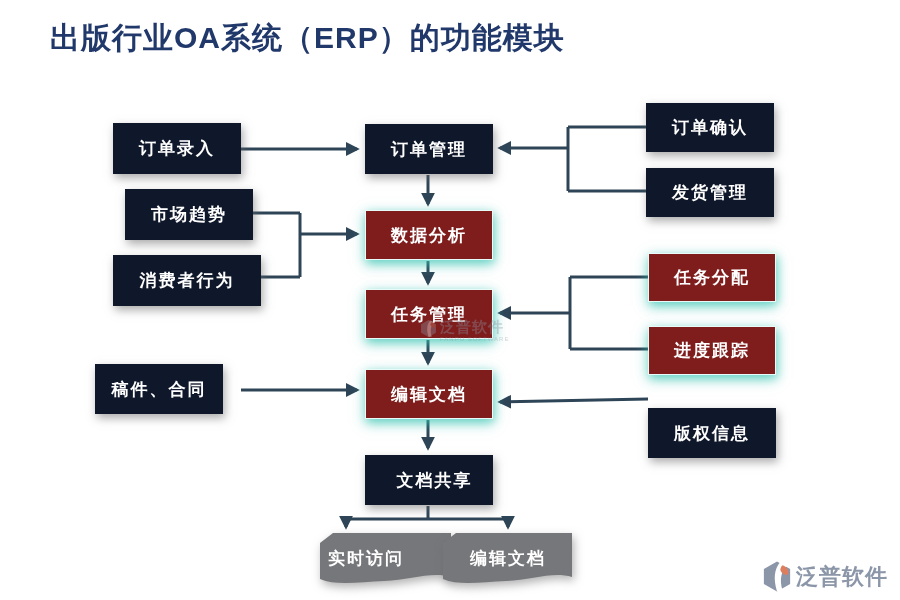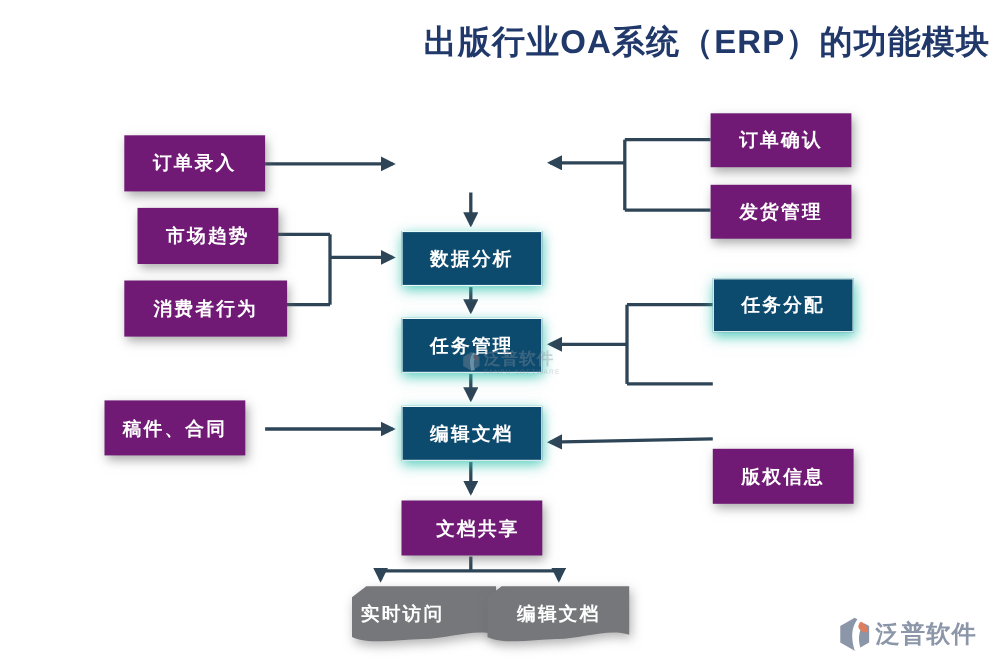--- a/index.html
+++ b/index.html
@@ -3,34 +3,34 @@
 <meta charset="utf-8">
 <style>
   html,body{margin:0;padding:0;background:#ffffff;}
   #stage{
     position:relative;width:900px;height:600px;overflow:hidden;
     background:#ffffff;
     font-family:"Liberation Sans","DejaVu Sans",sans-serif;
   }
   .title{
     position:absolute;left:50px;top:18px;width:850px;
-    text-align:right;font-size:30px;font-weight:800;
+    text-align:left;font-size:30px;font-weight:800;
     color:#21386B;letter-spacing:1px;margin:0;
   }
   .node{
     position:absolute;display:flex;align-items:center;justify-content:center;
     color:#ffffff;font-size:17px;font-weight:700;letter-spacing:2px;
     z-index:3;box-sizing:border-box;
   }
   .node.gray{
-    background:#701a75;
+    background:#0f172a;
     box-shadow:2px 4px 9px rgba(100,100,102,0.55);
   }
   .node.teal{
-    background:#0c4a6e;
+    background:#7f1d1d;
     border:1px solid #e9fbf8;
     box-shadow:0 4px 12px rgba(52,195,177,0.65), 2px 3px 8px rgba(52,195,177,0.35);
   }
   .docnode{
     position:absolute;z-index:3;
     filter:drop-shadow(2px 4px 5px rgba(100,100,102,0.5));
   }
   .docnode svg{display:block;}
   .doclabel{
     position:absolute;left:0;top:6px;width:100%;height:40px;
@@ -110,20 +110,23 @@
   <div class="node gray" style="left:113px;top:189px;width:128px;height:51px;margin-left:12px;">
     <span>市场趋势</span>
   </div>
   <div class="node gray" style="left:113px;top:255px;width:148px;height:51px;">
     <span>消费者行为</span>
   </div>
   <div class="node gray" style="left:95px;top:364px;width:128px;height:50px;">
     <span>稿件、合同</span>
   </div>
 
+  <div class="node gray" style="left:365px;top:124px;width:128px;height:50px;">
+    <span>订单管理</span>
+  </div>
   <div class="node teal" style="left:365px;top:210px;width:128px;height:50px;">
     <span>数据分析</span>
   </div>
   <div class="node teal" style="left:365px;top:289px;width:128px;height:50px;">
     <span>任务管理</span>
   </div>
   <div class="node teal" style="left:365px;top:369px;width:128px;height:50px;">
     <span>编辑文档</span>
   </div>
   <div class="node gray" style="left:365px;top:455px;width:128px;height:50px;padding-left:11px;">
@@ -131,20 +134,23 @@
   </div>
 
   <div class="node gray" style="left:646px;top:103px;width:128px;height:49px;">
     <span>订单确认</span>
   </div>
   <div class="node gray" style="left:646px;top:168px;width:128px;height:49px;">
     <span>发货管理</span>
   </div>
   <div class="node teal" style="left:648px;top:253px;width:128px;height:49px;">
     <span>任务分配</span>
+  </div>
+  <div class="node teal" style="left:648px;top:326px;width:128px;height:49px;">
+    <span>进度跟踪</span>
   </div>
   <div class="node gray" style="left:648px;top:408px;width:128px;height:50px;">
     <span>版权信息</span>
   </div>
 
   <div class="docnode" style="left:280px;top:532px;width:132px;height:56px;padding-left:40px;">
     <svg width="132" height="56" viewBox="0 0 132 56">
       <path d="M13 1 L131 1 L131 45 C112 39 90 48 64 49 C40 50 16 54 0 47 L0 11 Z" fill="#76777A"></path>
     </svg>
     <span class="doclabel">实时访问</span>

